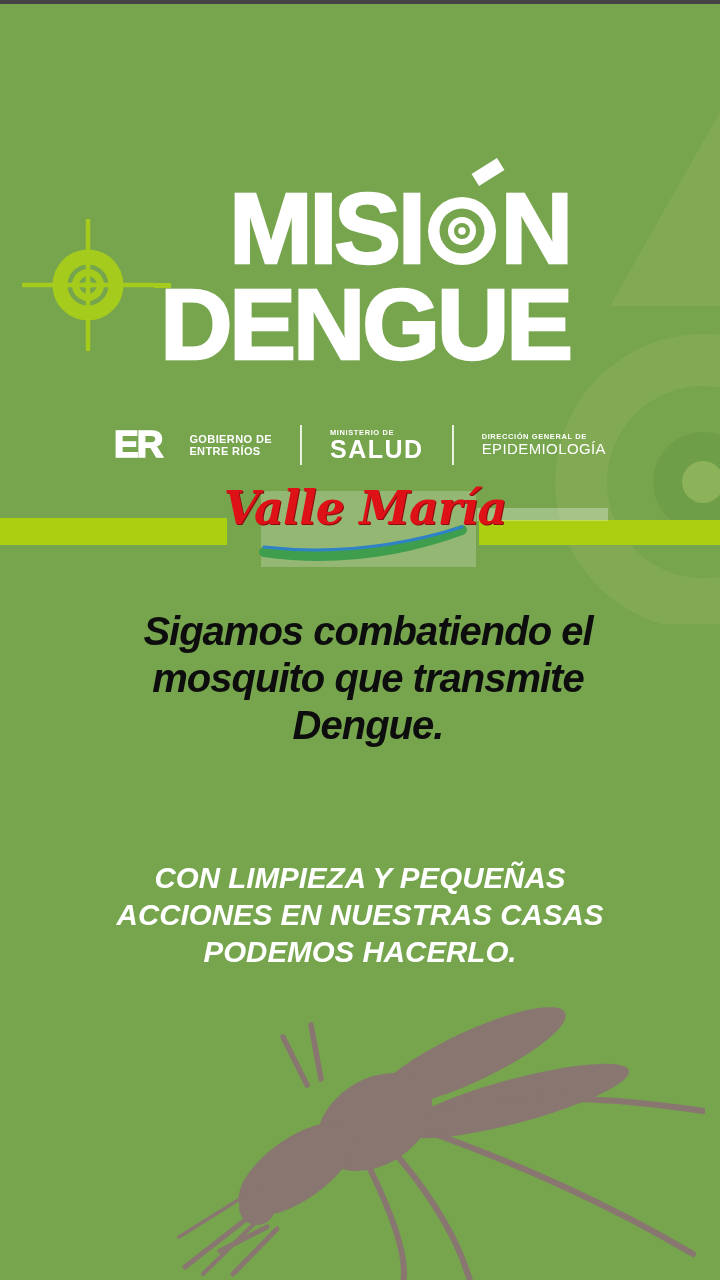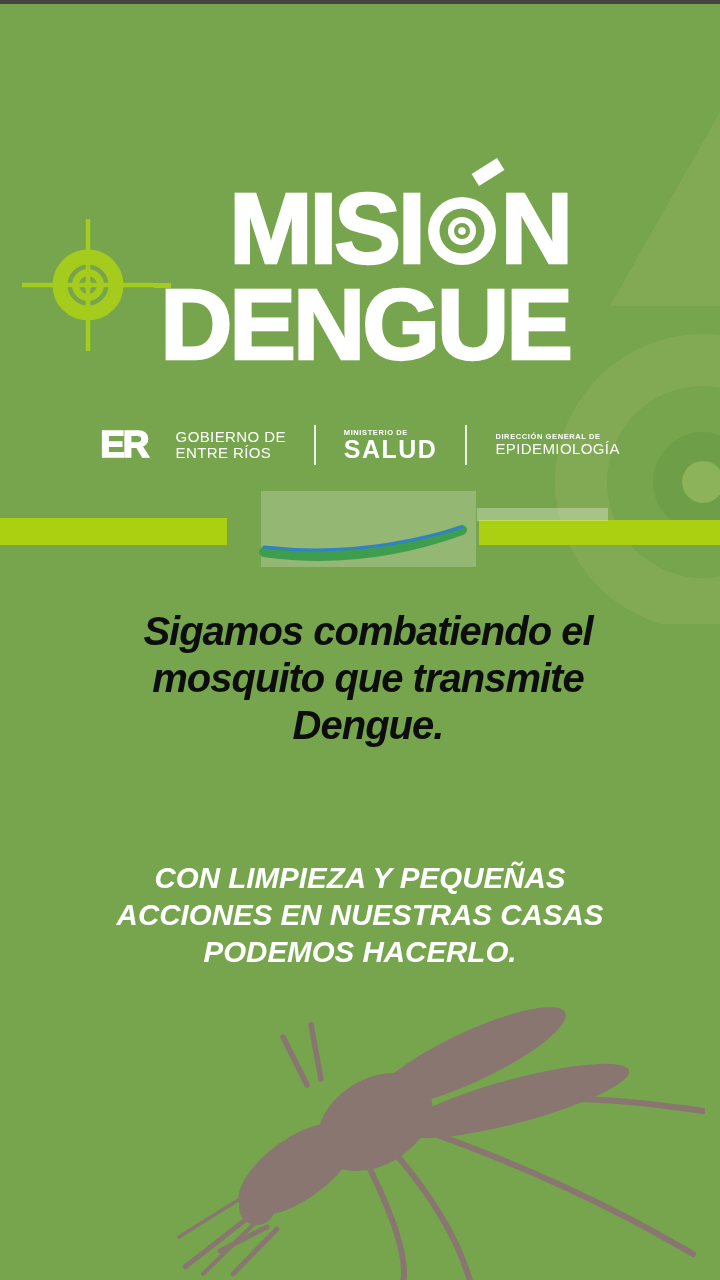--- a/index.html
+++ b/index.html
@@ -27,21 +27,21 @@
          color:#ffffff;font-weight:700;font-size:100px;line-height:0.96;letter-spacing:-3px;
          -webkit-text-stroke:2.5px #ffffff;}
   .brand-line{white-space:nowrap;}
   .o-bull{display:inline-block;width:72px;height:72px;position:relative;margin:0 3px;vertical-align:-2px;}
   .o-accent{position:absolute;top:-17px;right:-5px;width:30px;height:14px;background:#ffffff;transform:rotate(-32deg);}
 
   
   #gov-bar{position:absolute;left:0;top:420px;width:720px;display:flex;justify-content:center;align-items:center;gap:28px;z-index:2;color:#ffffff;}
   .gov-divider{width:2px;height:40px;background:rgba(255,255,255,0.85);}
   #gov-er{font-size:37px;font-weight:700;-webkit-text-stroke:1.6px #ffffff;letter-spacing:-2px;}
-  .gov-two-line{font-size:15px;font-weight:400;letter-spacing:0.4px;line-height:1.1;text-align:left;}
+  .gov-two-line{font-size:11px;font-weight:700;letter-spacing:0.4px;line-height:1.1;text-align:left;}
   .gov-small{font-size:7.5px;font-weight:700;letter-spacing:0.6px;text-align:left;}
   #gov-salud{font-size:25px;font-weight:700;letter-spacing:1.5px;line-height:1;text-align:left;}
   #gov-epi{font-size:15px;font-weight:500;letter-spacing:0.4px;line-height:1.1;text-align:left;}
 
   
   #muni{position:absolute;left:180px;top:484px;width:370px;text-align:center;z-index:3;}
   #muni-line1{font-family:"DejaVu Serif",serif;font-style:italic;font-weight:700;font-size:21px;color:#1a1a12;}
   #muni-line2{position:relative;font-family:"DejaVu Serif",serif;font-style:italic;font-weight:700;font-size:46px;
               color:#de1117;letter-spacing:-1px;line-height:0.9;z-index:2;
               text-shadow:1px 1px 0 #8a0d10;}
@@ -113,20 +113,21 @@
       <div class="gov-small">DIRECCIÓN GENERAL DE</div>
       <div id="gov-epi">EPIDEMIOLOGÍA</div>
     </div>
   </div>
 
   <div id="muni">
     <svg id="muni-swoosh" width="210" height="40" viewBox="0 0 210 40">
       <path d="M6,30 Q105,44 204,8" stroke="#3f9e4e" stroke-width="10" fill="none" stroke-linecap="round"></path>
       <path d="M6,25 Q105,36 204,5" stroke="#2f82c6" stroke-width="3" fill="none" stroke-linecap="round"></path>
     </svg>
+    <div id="muni-line2">Valle María</div>
   </div>
 
   <div id="headline">
     <div>Sigamos combatiendo el</div>
     <div>mosquito que transmite</div>
     <div>Dengue.</div>
   </div>
 
   <div id="subtext">
     <div>CON LIMPIEZA Y PEQUEÑAS</div>

